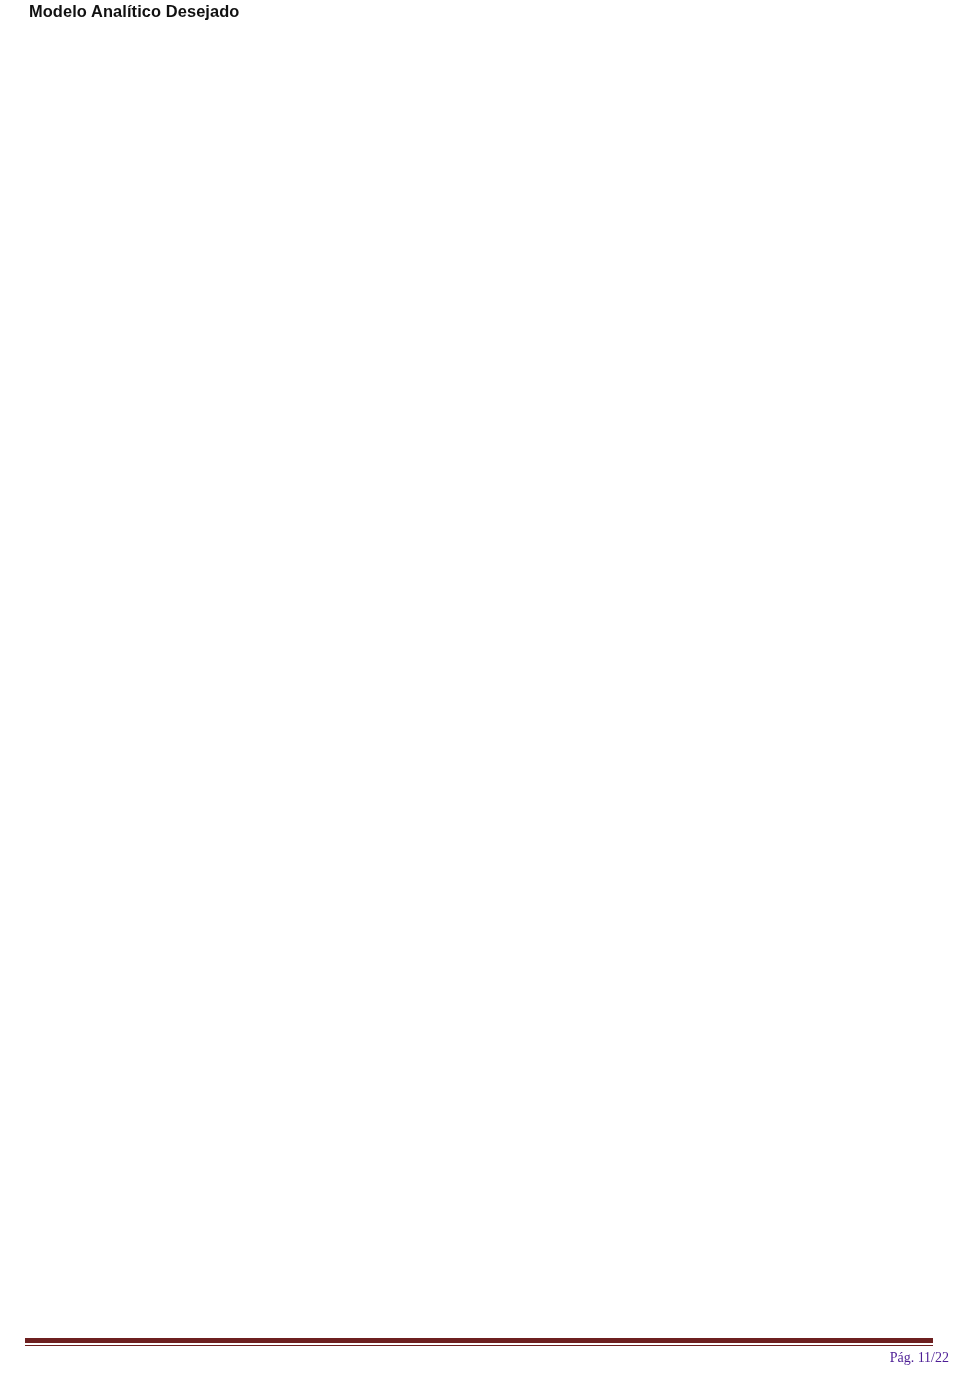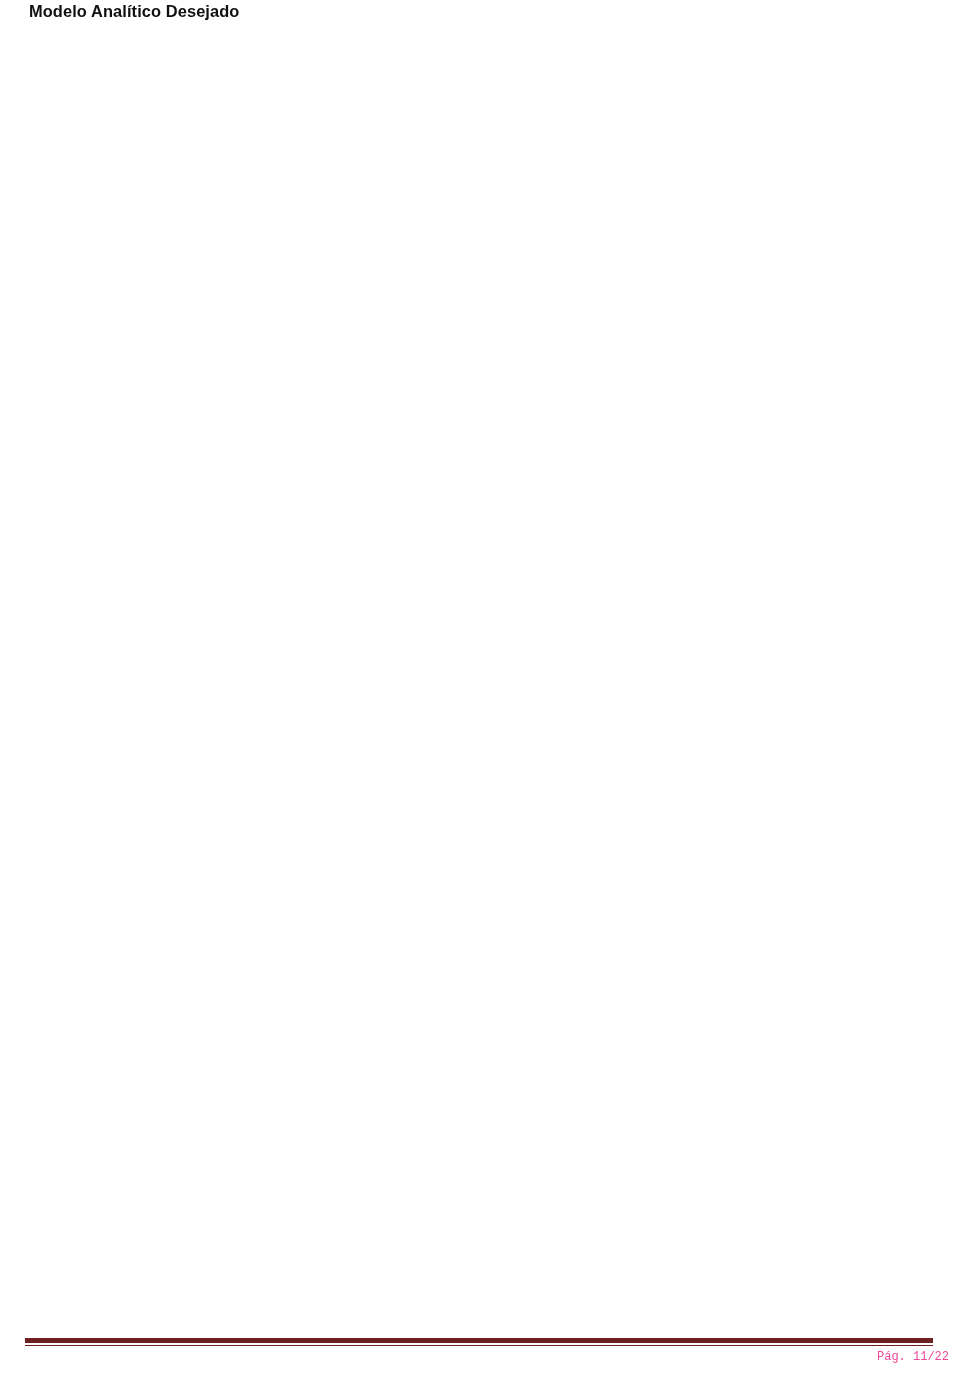--- a/index.html
+++ b/index.html
@@ -13,22 +13,22 @@
              letter-spacing:0.1px;white-space:nowrap;text-align:center;}
 
   
   .diagram{position:absolute;left:0;top:0;width:960px;height:770px;}
 
   
   .rule-thick{position:absolute;left:25px;width:908px;height:5px;background:#6d2020;top:1338px;}
   .rule-thin{position:absolute;left:25px;width:908px;height:1.4px;background:#6d2020;top:1345px;}
   .footer-left{position:absolute;left:25px;top:1350px;font-family:"Liberation Serif",serif;
                font-size:20px;color:#111;white-space:nowrap;}
-  .footer-right{position:absolute;right:11px;top:1350px;font-family:Liberation Mono, monospace;
-                font-size:12px;color:#ec4899;white-space:nowrap;}
+  .footer-right{position:absolute;right:11px;top:1350px;font-family:Liberation Serif, serif;
+                font-size:14px;color:#4c1d95;white-space:nowrap;}
 </style>
 </head>
 <body>
 
 <div class="page">
   <div class="doc-title">Modelo Analítico Desejado</div>
   <div class="diagram"></div>
   <div class="rule-thick"></div>
   <div class="rule-thin"></div>
   <div class="footer-right">Pág. 11/22</div>

